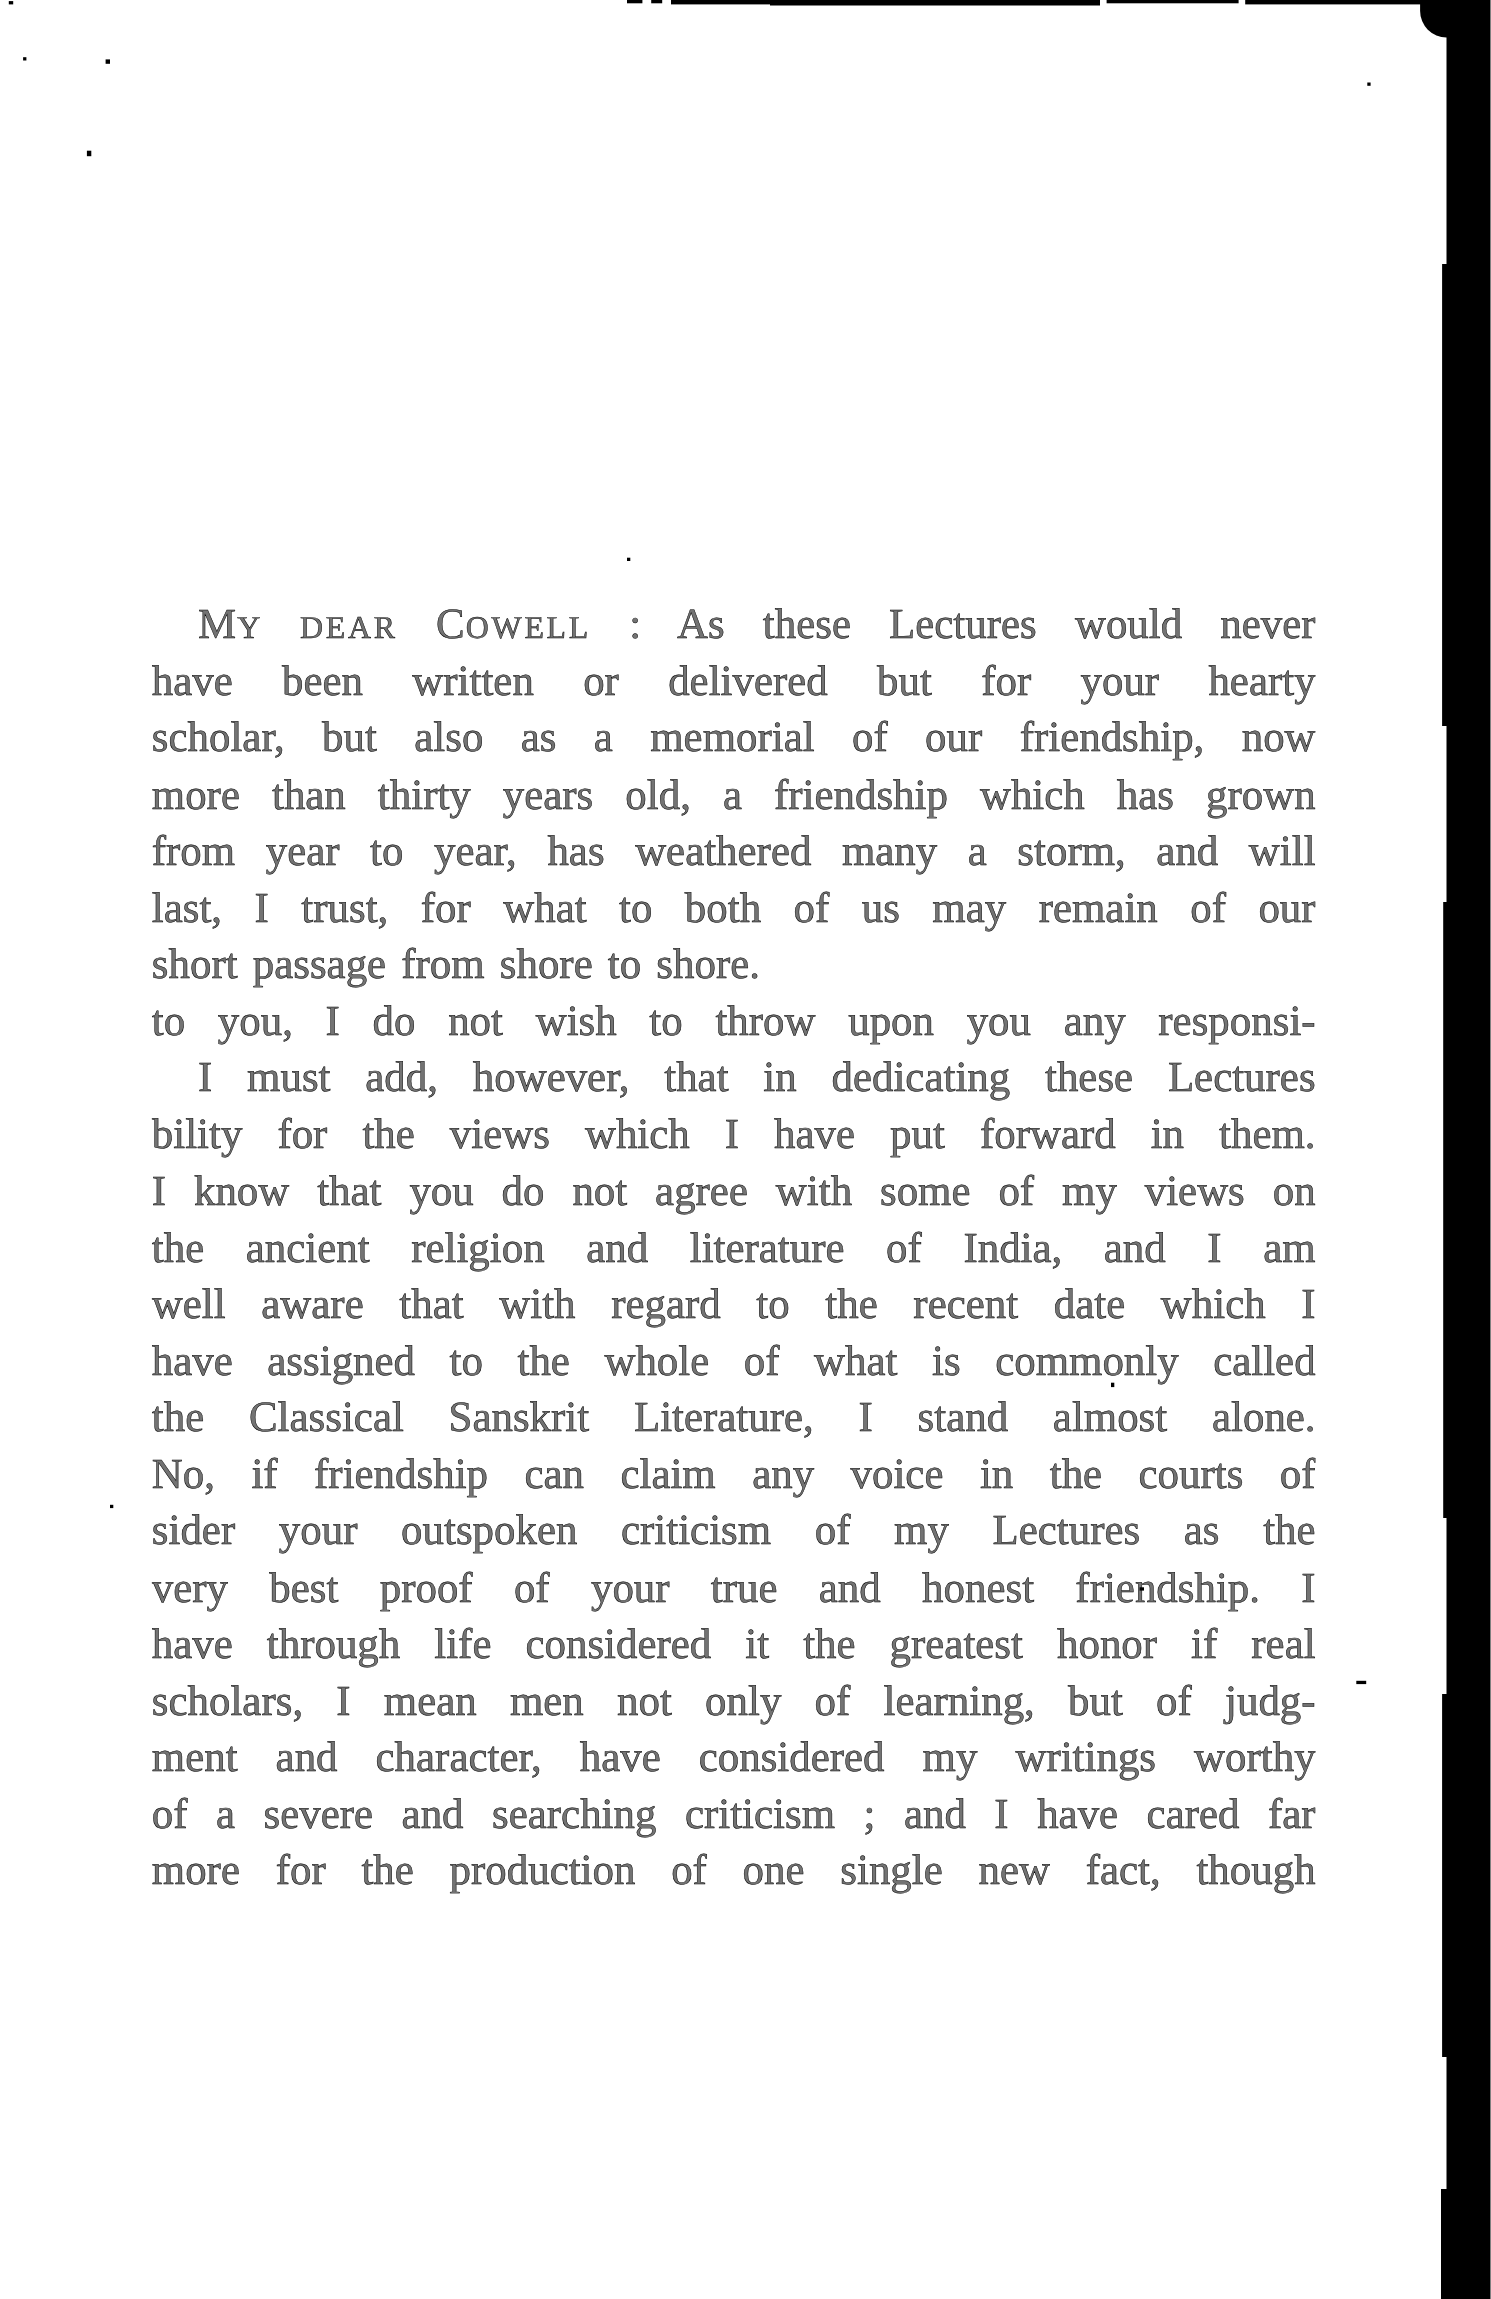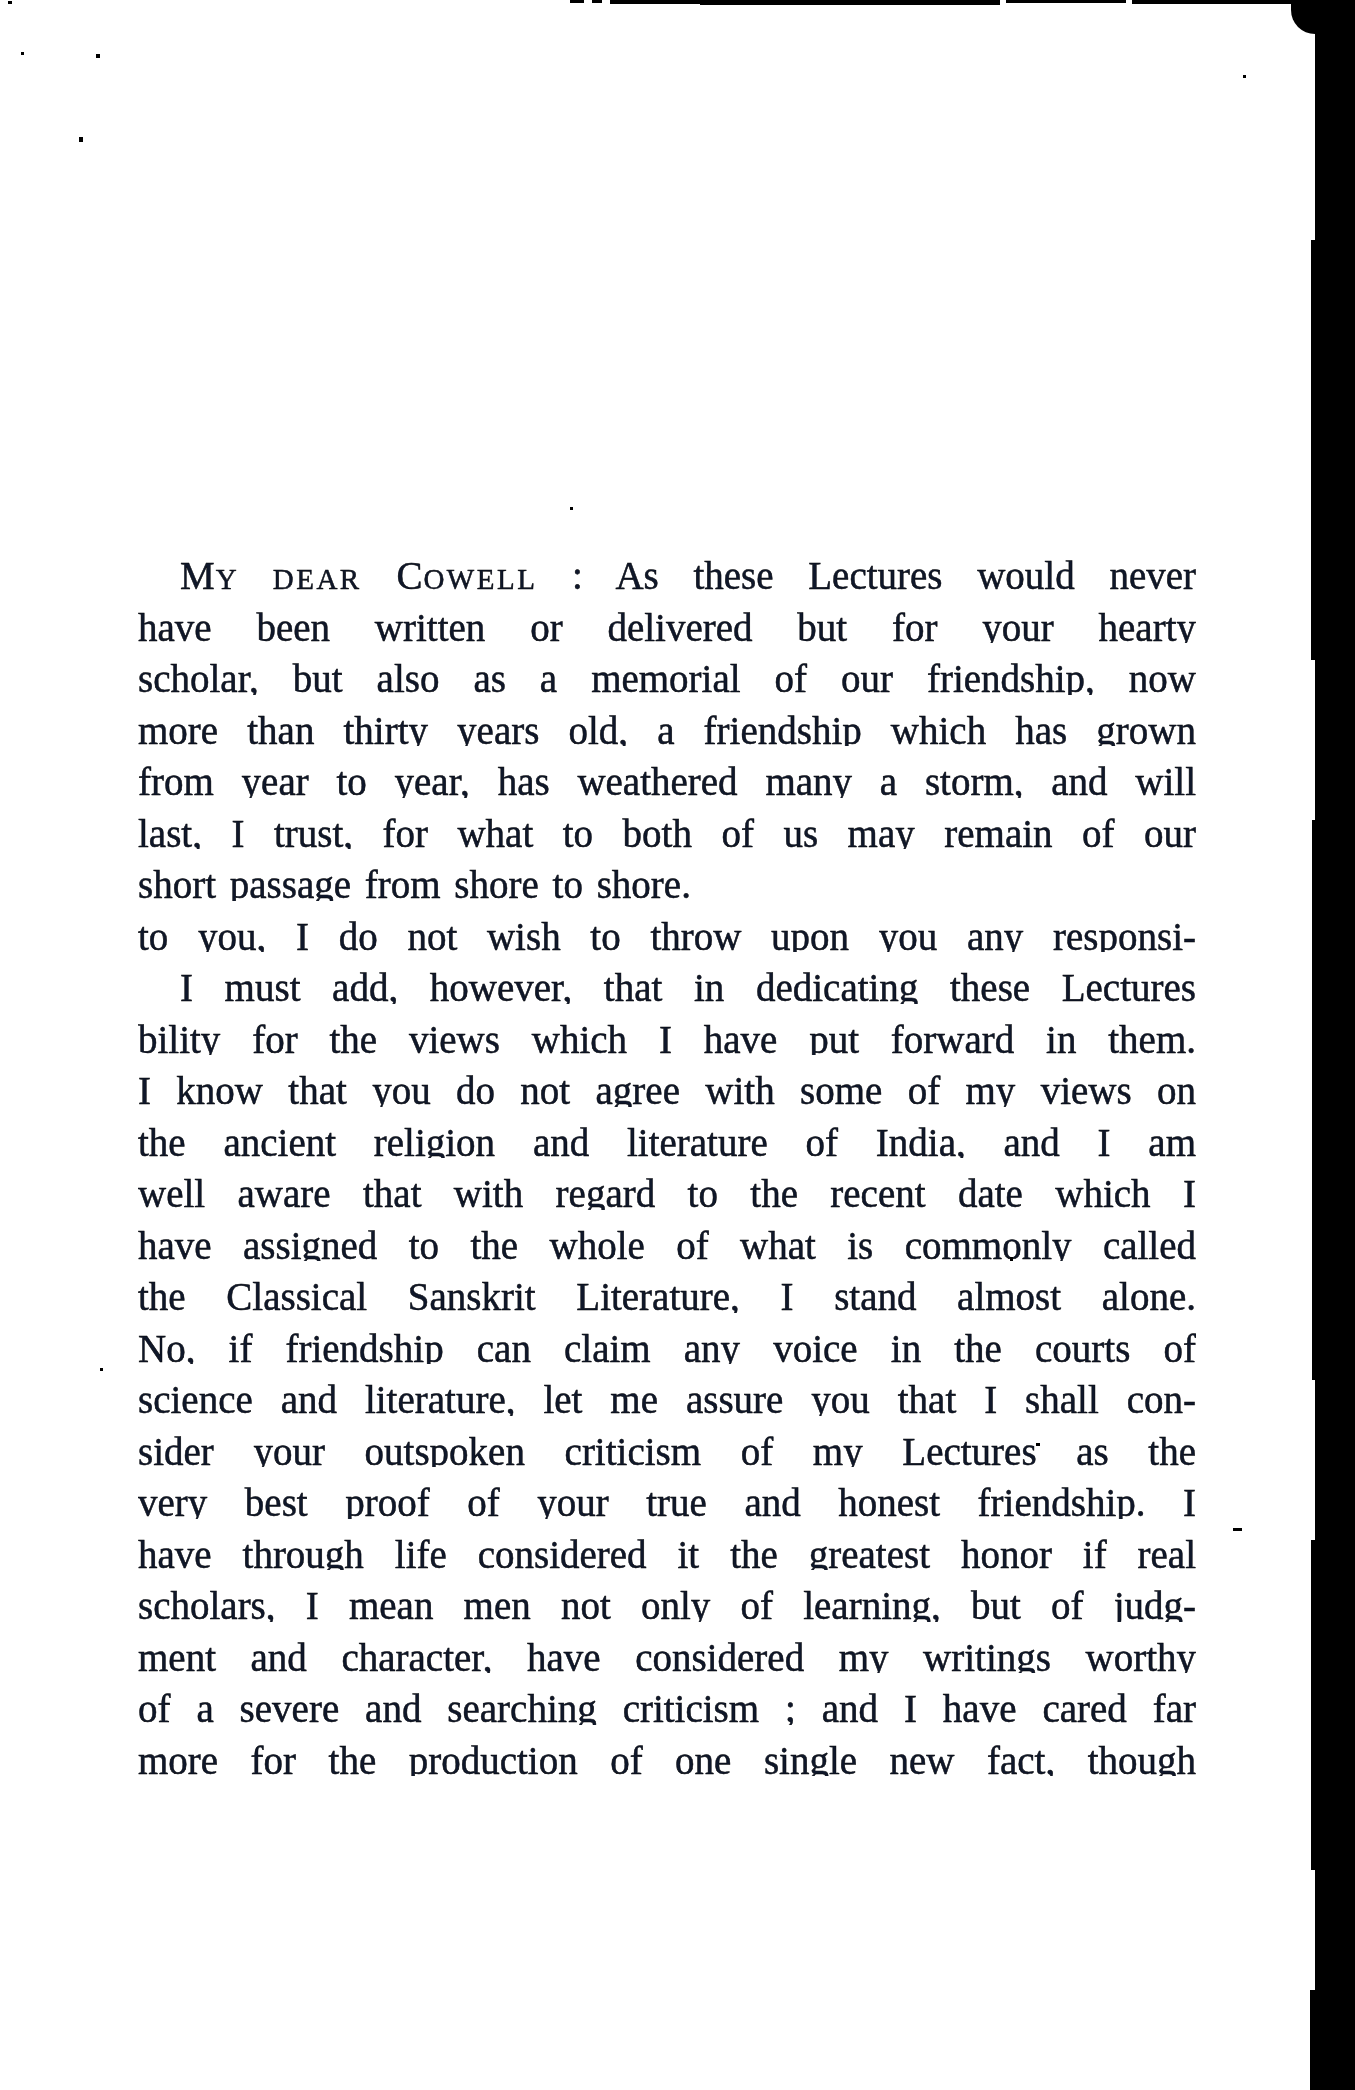--- a/index.html
+++ b/index.html
@@ -22,24 +22,24 @@
   }
   
   .textblock {
     position: absolute;
     left: 138px;
     top: 540px;
     width: 1058px;
   }
   .line {
     font-size: 39px;
-    line-height: 71px;
+    line-height: 55px;
     height: 51.5px;
     overflow: hidden;
-    color: #0f172a;
+    color: #737373;
     -webkit-text-stroke: 0.45px #000;
     word-spacing: 2px;
   }
   .line.j {
     text-align: justify;
     text-align-last: justify;
   }
   .line.e {
     text-align: left;
     word-spacing: 4px;
@@ -96,21 +96,20 @@
       <div class="line e">short passage from shore to shore.</div>
       <div class="line j">to you, I do not wish to throw upon you any responsi-</div>
       <div class="line j ind">I must add, however, that in dedicating these Lectures</div>
       <div class="line j">bility for the views which I have put forward in them.</div>
       <div class="line j">I know that you do not agree with some of my views on</div>
       <div class="line j">the ancient religion and literature of India, and I am</div>
       <div class="line j">well aware that with regard to the recent date which I</div>
       <div class="line j">have assigned to the whole of what is commonly called</div>
       <div class="line j">the Classical Sanskrit Literature, I stand almost alone.</div>
       <div class="line j">No, if friendship can claim any voice in the courts of</div>
-      <div class="line j">science and literature, let me assure you that I shall con-</div>
       <div class="line j">sider your outspoken criticism of my Lectures as the</div>
       <div class="line j">very best proof of your true and honest friendship.  I</div>
       <div class="line j">have through life considered it the greatest honor if real</div>
       <div class="line j">scholars, I mean men not only of learning, but of judg-</div>
       <div class="line j">ment and character, have considered my writings worthy</div>
       <div class="line j">of a severe and searching criticism ; and I have cared far</div>
       <div class="line j">more for the production of one single new fact, though</div>
     </div>
 
   <div class="corner-tr"></div>

